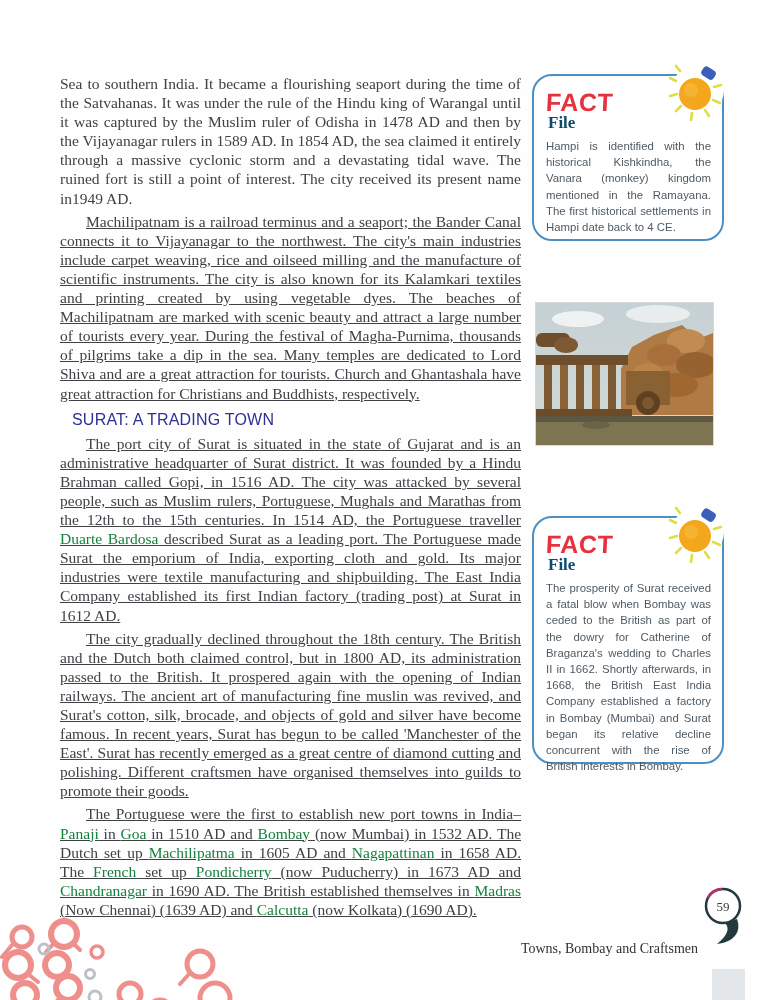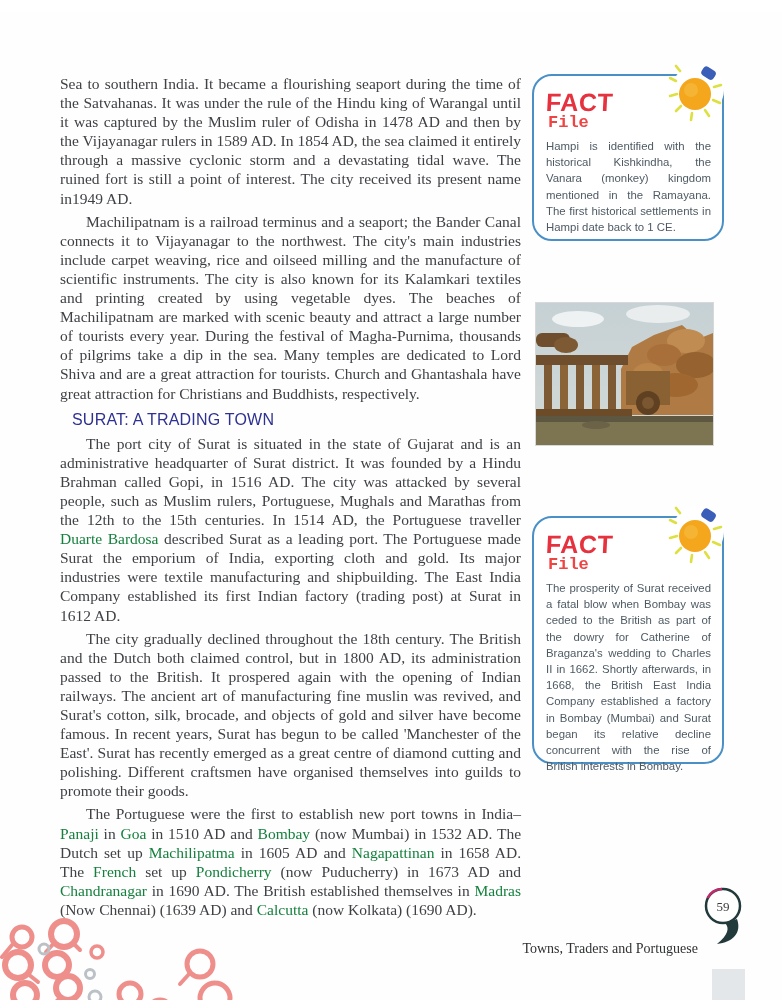--- a/index.html
+++ b/index.html
@@ -7,21 +7,21 @@
     position:relative;width:782px;height:1000px;margin:12px auto;
     background:#fefefe;overflow:hidden;
     font-family:"Liberation Serif", serif;
   }
   
   .text-col{
     position:absolute;left:60px;top:62px;width:461px;
     color:#3f4145;font-size:15.5px;line-height:19.1px;text-align:justify;
   }
   .para{margin:0 0 4px 0;}
-  .para.ind{text-indent:26px;}
+  .para.ind{text-indent:26px;text-decoration:underline;}
   .hl{color:#15803d;}
   .section-heading{
     font-family:"Liberation Sans", sans-serif;
     font-weight:normal;font-size:16px;color:#2e3192;
     letter-spacing:.2px;margin:7px 0 5px 0;padding-left:12px;
   }
   
   .fact-box{
     position:absolute;left:532px;width:192px;
     border:2.5px solid #4a90c6;border-radius:20px;
@@ -29,22 +29,22 @@
     padding:10px 11px 8px 12px;
   }
   .fact-box-1{top:62px;height:167px;}
   .fact-box-2{top:504px;height:248px;}
   .fact-title{
     font-family:"Liberation Sans", sans-serif;font-weight:bold;
     font-size:25px;line-height:24px;color:#e5323e;letter-spacing:.5px;
     transform:skewX(-3deg);margin-top:4px;
   }
   .fact-sub{
-    font-family:Liberation Mono, monospace;font-weight:bold;
-    font-size:17px;line-height:18px;color:#ef4444;margin:0 0 6px 2px;
+    font-family:Liberation Serif, serif;font-weight:bold;
+    font-size:17px;line-height:18px;color:#0c4a6e;margin:0 0 6px 2px;
   }
   .fact-text{
     font-family:"Liberation Sans", sans-serif;
     font-size:11.4px;line-height:16.2px;color:#4e5a63;
     text-align:justify;margin:0;
   }
   .bulb{position:absolute;top:-13px;right:-4px;}
   
   .photo{
     position:absolute;left:536px;top:291px;width:177px;height:142px;
@@ -99,21 +99,21 @@
         </g>
         <g transform="rotate(33 44 11)">
           <rect x="37" y="5" width="14" height="10" rx="3.5" fill="#3b5fb8"></rect>
         </g>
         <circle cx="31" cy="31" r="16" fill="#f4a71d"></circle>
         <circle cx="27" cy="27" r="7" fill="#f8c049" opacity="0.55"></circle>
       </svg>
     </div>
     <div class="fact-title">FACT</div>
     <div class="fact-sub">File</div>
-    <p class="fact-text">Hampi is identified with the historical Kishkindha, the Vanara (monkey) kingdom mentioned in the Ramayana. The first historical settlements in Hampi date back to 1 CE.</p>
+    <p class="fact-text">Hampi is identified with the historical Kishkindha, the Vanara (monkey) kingdom mentioned in the Ramayana. The first historical settlements in Hampi date back to 4 CE.</p>
   </div>
 
   <div class="photo">
     <svg width="177" height="142" viewBox="0 0 177 142">
       <defs>
         <linearGradient id="sky" x1="0" y1="0" x2="0" y2="1">
           <stop offset="0" stop-color="#c6d1d5"></stop>
           <stop offset="1" stop-color="#d3dad6"></stop>
         </linearGradient>
       </defs>
@@ -163,21 +163,21 @@
         </g>
         <circle cx="31" cy="31" r="16" fill="#f4a71d"></circle>
         <circle cx="27" cy="27" r="7" fill="#f8c049" opacity="0.55"></circle>
       </svg>
     </div>
     <div class="fact-title">FACT</div>
     <div class="fact-sub">File</div>
     <p class="fact-text">The prosperity of Surat received a fatal blow when Bombay was ceded to the British as part of the dowry for Catherine of Braganza's wedding to Charles II in 1662. Shortly afterwards, in 1668, the British East India Company established a factory in Bombay (Mumbai) and Surat began its relative decline concurrent with the rise of British interests in Bombay.</p>
   </div>
 
-  <div class="footer-title">Towns, Traders and Portuguese</div>
+  <div class="footer-title">Towns, Bombay and Craftsmen</div>
 
   <div class="gray-bar"></div>
 
   <div class="page-badge">
     <svg width="46" height="62" viewBox="0 0 46 62">
       <path d="M36 34 C 41 48, 32 57, 16 59 C 27 50, 29 43, 24 38 Z" fill="#223a3c"></path>
       <circle cx="22" cy="21" r="17" fill="#ffffff" stroke="#223a3c" stroke-width="2.5"></circle>
       <path d="M6.5 13 A 17 17 0 0 1 21 4.1" fill="none" stroke="#c02b6d" stroke-width="2.5"></path>
       <text class="badge-num" x="22" y="26" text-anchor="middle">59</text>
     </svg>

